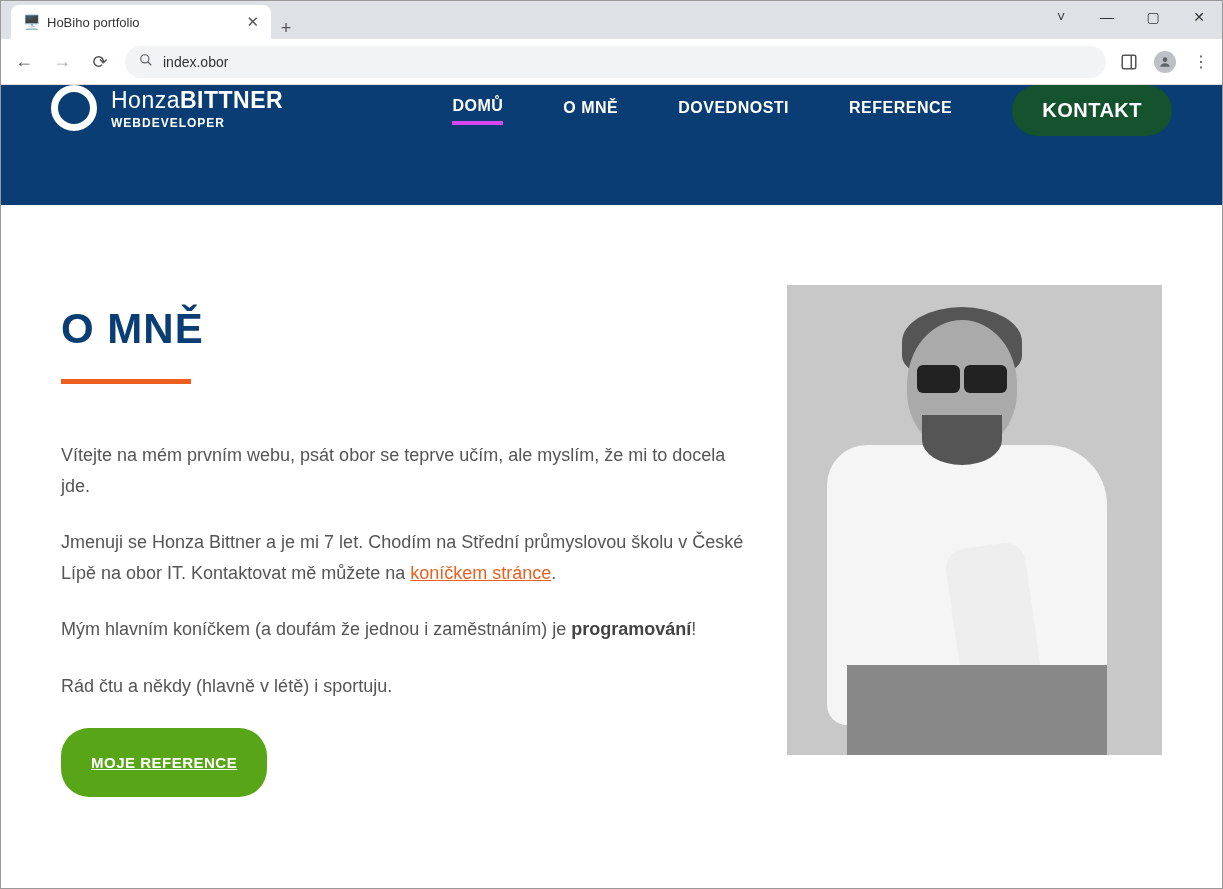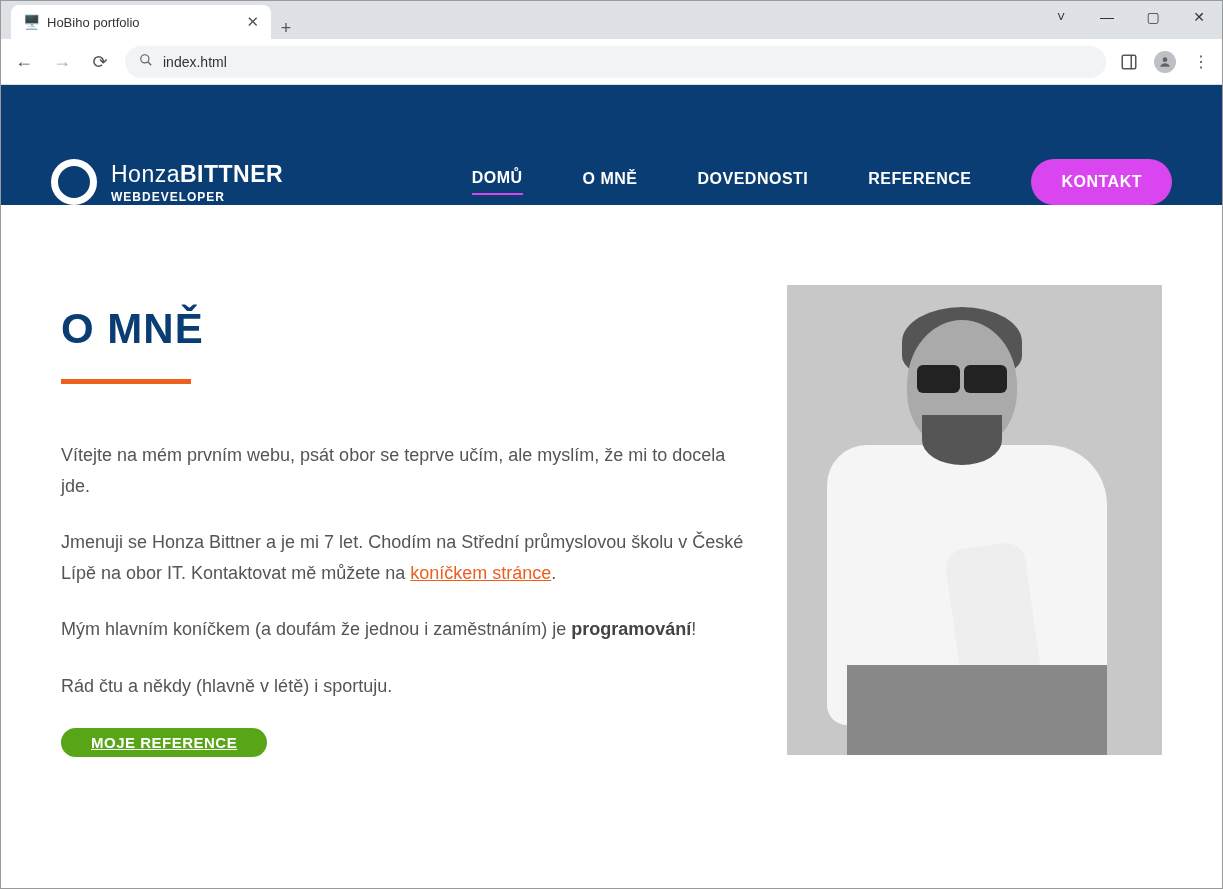--- a/index.html
+++ b/index.html
@@ -81,21 +81,21 @@
   .toolbar .right-icons { display:flex; gap:14px; align-items:center; }
   .toolbar .right-icons div { width:22px; height:22px; display:flex; align-items:center; justify-content:center; color:#555; }
   .avatar { width:22px; height:22px; border-radius:50%; background:#bdc1c6; display:flex; align-items:center; justify-content:center; font-size:14px; color:#5f6368;}
 
   
   .page { height: calc(889px - 38px - 46px - 2px); overflow: hidden; }
   .site-header {
     background: #0a3d74;
     height: 120px;
     display: flex;
-    align-items: flex-end;
+    align-items: flex-start;
     padding: 0 50px;
     color: #fff;
   }
   .logo-block { display:flex; align-items:center; gap:14px; }
   .logo-circle {
     width: 46px; height: 46px; border: 7px solid #fff; border-radius: 50%;
   }
   .logo-text .line1 { font-size: 23px; font-weight: 300; letter-spacing: 0.5px; }
   .logo-text .line1 b { font-weight: 800; }
   .logo-text .line2 { font-size: 12px; letter-spacing: 1px; font-weight: 600; margin-top:2px;}
@@ -106,26 +106,26 @@
     gap: 60px;
   }
   .nav a {
     color: #fff;
     text-decoration: none;
     font-size: 16px;
     font-weight: 600;
     letter-spacing: 0.5px;
     padding-bottom: 6px;
   }
-  .nav a.active { border-bottom: 2px solid #d946ef; }
+  .nav a.active { border-bottom: 4px solid #d946ef; }
   .nav .btn-contact {
-    background: #d946ef;
+    background: #14532d;
     border-radius: 26px;
     padding: 14px 30px;
-    font-size: 16px;
+    font-size: 20px;
     font-weight: 700;
     letter-spacing: 0.5px;
   }
   .content {
     display: flex;
     padding: 100px 60px 0 60px;
     gap: 40px;
   }
   .left { flex: 1; max-width: 700px; }
   h1 {
@@ -148,21 +148,21 @@
   }
   .left p a { color: #ed5f1f; text-decoration: underline; }
   .left p strong { color: #444; }
   .btn-ref {
     display: inline-block;
     background: #58a618;
     color: #fff;
     font-weight: 700;
     font-size: 15px;
     letter-spacing: 0.5px;
-    padding: 6px 30px;
+    padding: 26px 30px;
     border-radius: 28px;
   }
   .portrait {
     width: 375px;
     height: 470px;
     background: linear-gradient(180deg, #cfcfcf 0%, #b0b0b0 100%);
     position: relative;
     overflow: hidden;
     filter: grayscale(100%);
     margin-top: -20px;
@@ -220,21 +220,21 @@
     <div class="nav-btn">←</div>
     <div class="nav-btn" style="color:#aaa;">→</div>
     <div class="nav-btn">⟳</div>
     <div class="addressbar">
       <span class="icon">
         <svg width="14" height="14" viewBox="0 0 24 24" fill="none" stroke="#5f6368" stroke-width="2">
             <circle cx="10" cy="10" r="7"></circle>
             <line x1="21" y1="21" x2="15" y2="15"></line>
           </svg>
       </span>
-      <span>index.html</span>
+      <span>index.obor</span>
     </div>
     <div class="right-icons">
       <div>
         <svg width="18" height="18" viewBox="0 0 24 24" fill="none" stroke="#555" stroke-width="2">
             <rect x="3" y="3" width="18" height="18" rx="2"></rect>
             <line x1="15" y1="3" x2="15" y2="21"></line>
           </svg>
       </div>
       <div class="avatar">
         <svg width="14" height="14" viewBox="0 0 24 24" fill="#5f6368">

